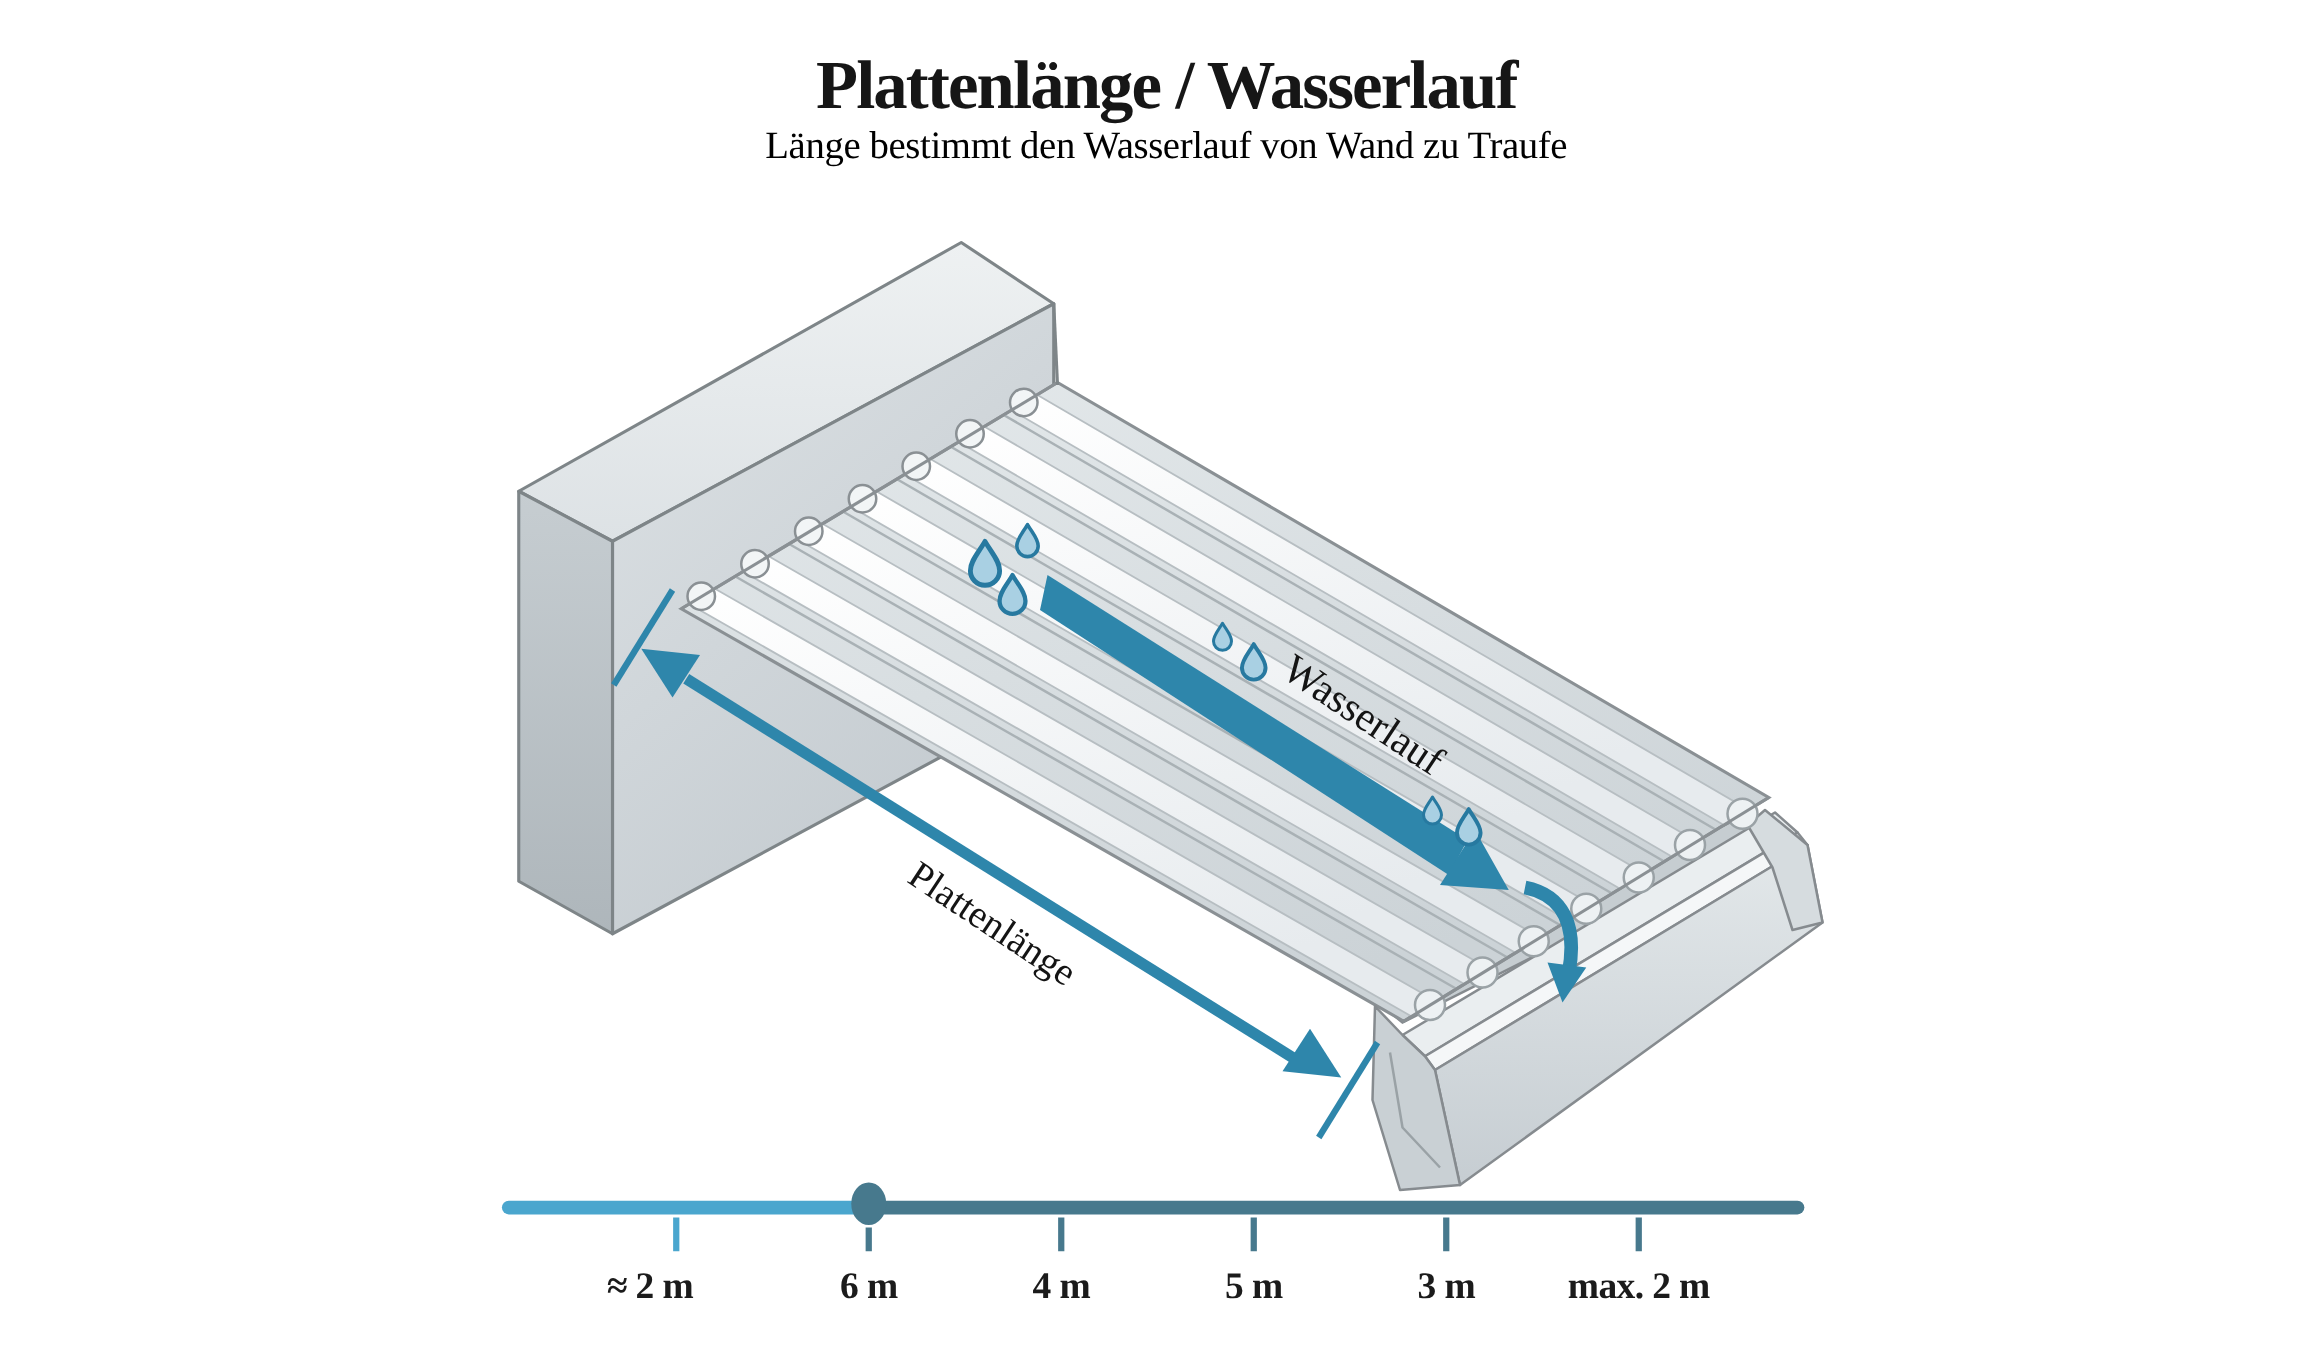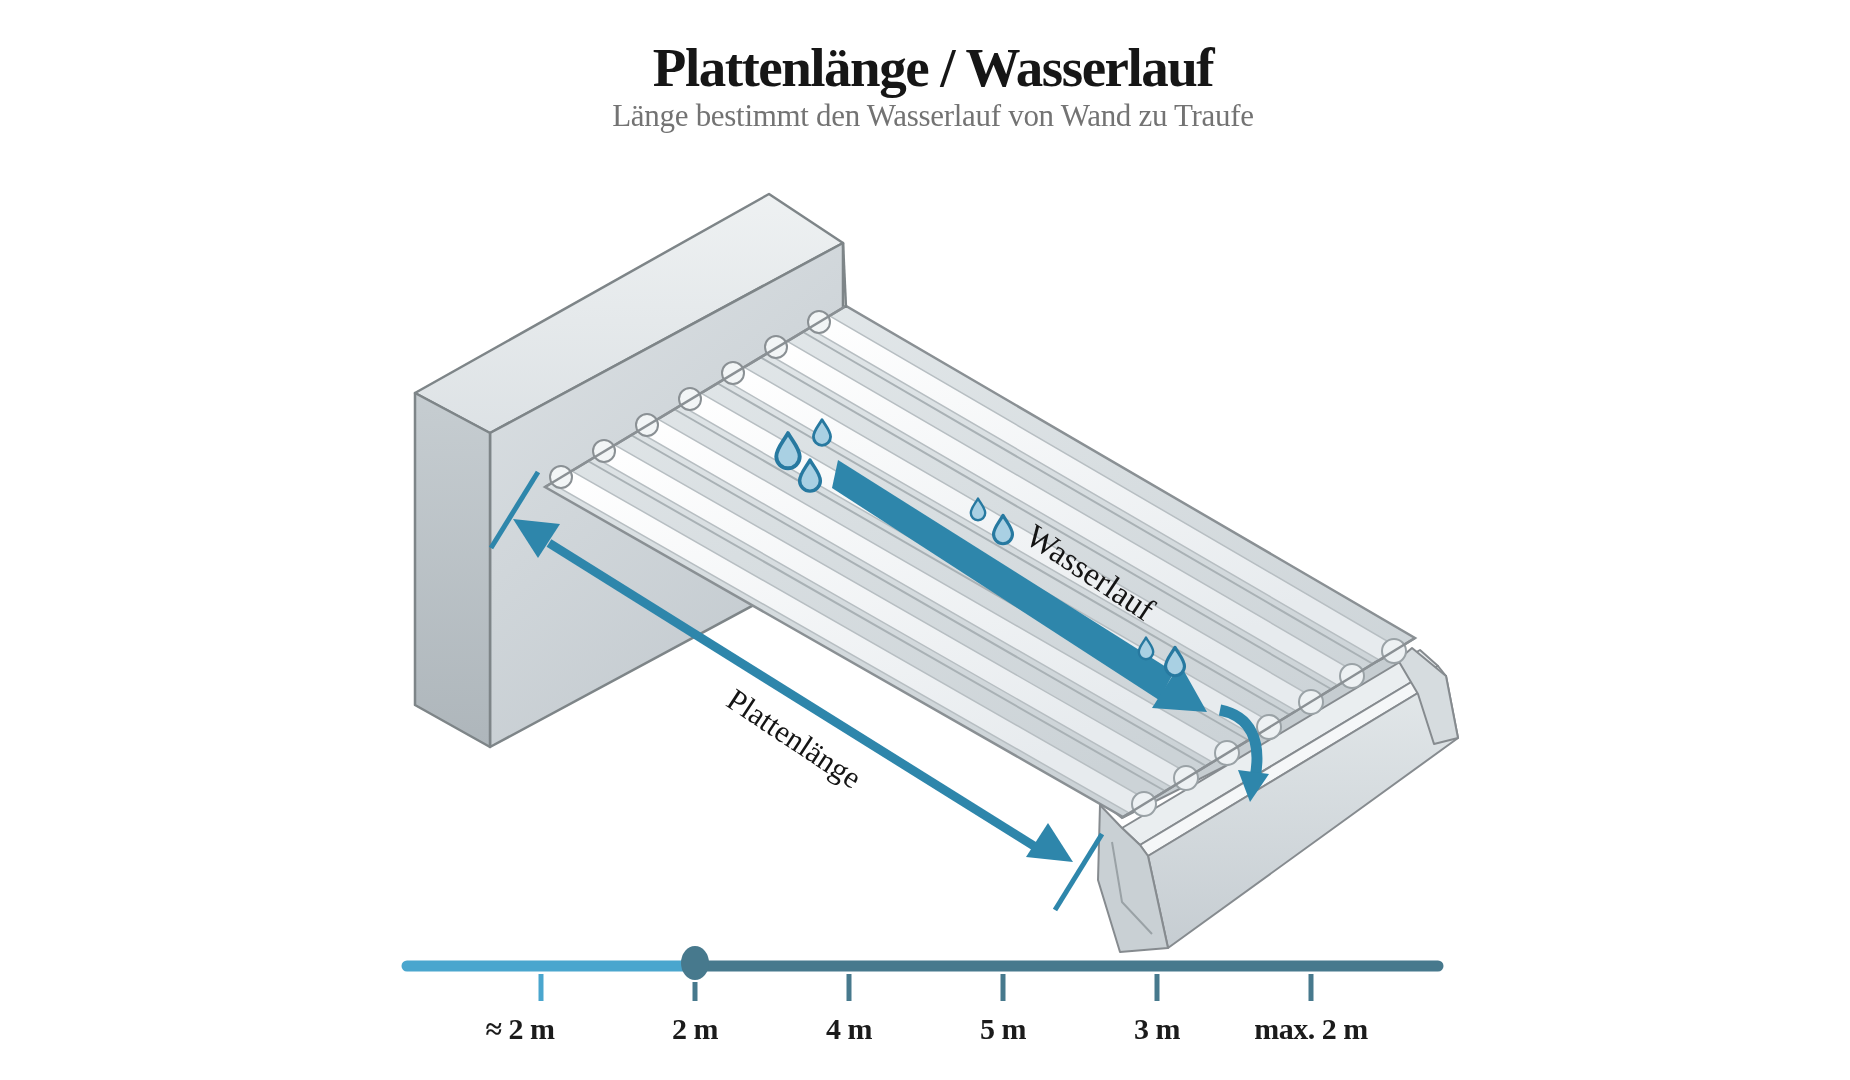--- a/index.html
+++ b/index.html
@@ -2,21 +2,21 @@
 <html><head>
 <meta charset="utf-8">
 <style>
   html,body{margin:0;padding:0;background:#ffffff;}
   .stage{position:relative;width:1714px;height:1080px;background:#ffffff;overflow:hidden;
          font-family:Liberation Serif, serif;}
   .abs{position:absolute;}
   .title{top:36px;left:933px;transform:translateX(-50%);font-size:55px;font-weight:700;
          letter-spacing:-1.5px;color:#161616;white-space:nowrap;}
   .subtitle{top:98px;left:933px;transform:translateX(-50%);font-size:31px;font-weight:400;
-            letter-spacing:-0.3px;color:#737373;white-space:nowrap;}
+            letter-spacing:-0.3px;color:#000000;white-space:nowrap;}
   .rot-label{font-size:33px;color:#141414;white-space:nowrap;transform-origin:center center;}
   .lbl-wasserlauf{left:1090px;top:573px;transform:translate(-50%,-50%) rotate(33.5deg);}
   .lbl-plattenlaenge{left:794px;top:739px;transform:translate(-50%,-50%) rotate(33.5deg);font-size:31px;}
   .scale-label{top:1012px;transform:translateX(-50%);font-size:30px;font-weight:700;
                letter-spacing:-0.5px;color:#1b1b1b;white-space:nowrap;}
   svg{position:absolute;left:0;top:0;}
 </style>
 </head>
 <body>
 
@@ -158,19 +158,19 @@
     </g>
   </svg>
 
   <div class="abs title">Plattenlänge / Wasserlauf</div>
   <div class="abs subtitle">Länge bestimmt den Wasserlauf von Wand zu Traufe</div>
 
   <div class="abs rot-label lbl-wasserlauf">Wasserlauf</div>
   <div class="abs rot-label lbl-plattenlaenge">Plattenlänge</div>
 
   <div class="abs scale-label" style="left:520px;">≈ 2 m</div>
-  <div class="abs scale-label" style="left:695px;">2 m</div>
+  <div class="abs scale-label" style="left:695px;">6 m</div>
   <div class="abs scale-label" style="left:849px;text-align:center;">4 m</div>
   <div class="abs scale-label" style="left:1003px;">5 m</div>
   <div class="abs scale-label" style="left:1157px;">3 m</div>
   <div class="abs scale-label" style="left:1311px;">max. 2 m</div>
 
 </div>
 
 </body></html>

